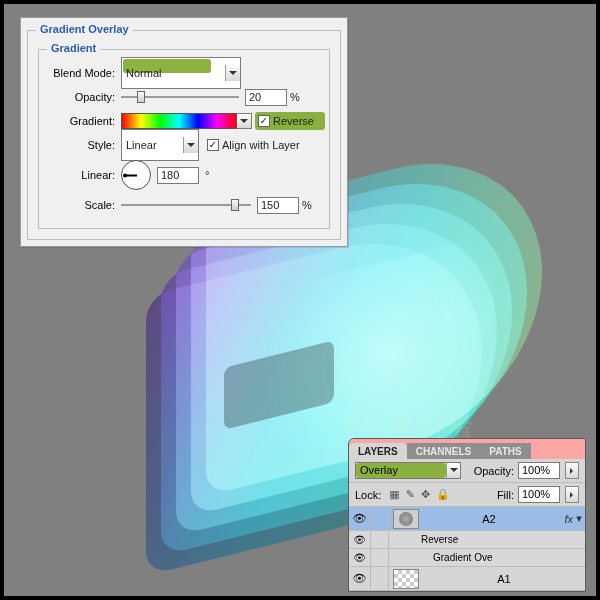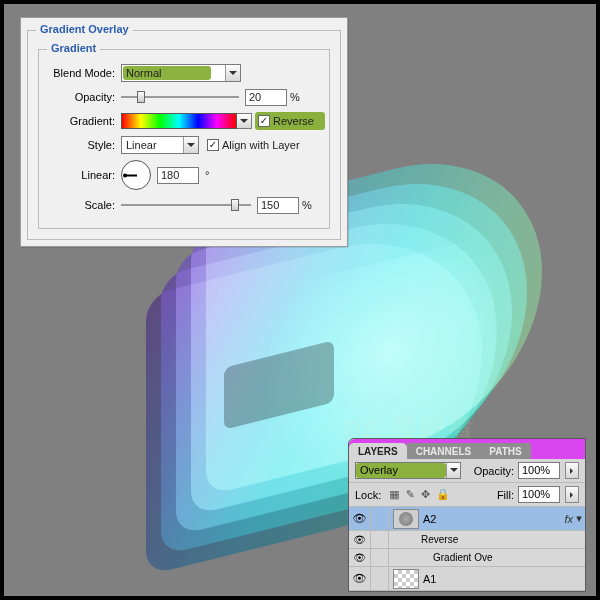--- a/index.html
+++ b/index.html
@@ -44,21 +44,21 @@
     position: relative; border: 1px solid #bcbcbc; margin: 12px 6px 6px 6px; padding: 14px 8px 8px 8px;
   }
   .legend {
     position: absolute; top: -8px; left: 8px; background: #f0f0f0; padding: 0 4px;
     font-weight: bold; color: #2a5db0; font-size: 11px;
   }
   .fieldset.inner { margin: 4px 2px 2px 2px; padding: 10px 8px 10px 8px; }
   .row { display: flex; align-items: center; height: 22px; margin: 2px 0; }
   .lbl { width: 74px; text-align: right; padding-right: 6px; color: #000; }
   .select {
-    display: inline-flex; align-items: center; width: 120px; height: 18px;
+    display: inline-flex; align-items: center; width: 120px; height: 32px;
     background: #fff; border: 1px solid #7a7a7a; position: relative;
   }
   .select .val { flex: 1; padding: 0 4px; line-height: 16px; }
   .select .dd { width: 15px; height: 16px; border-left: 1px solid #9a9a9a; background: linear-gradient(#fdfdfd,#d8d8d8); display:flex;align-items:center;justify-content:center;}
   .dd::after { content:""; border:4px solid transparent; border-top-color:#333; margin-top:3px;}
   .hl { position:absolute; background: rgba(120,165,30,.85); border-radius:3px; pointer-events:none; }
   .num {
     width: 42px; height: 17px; background:#fff; border:1px solid #7a7a7a; padding:0 3px; line-height:15px;
   }
   .slider { position:relative; flex:1; height:14px; max-width:120px; }
@@ -76,37 +76,37 @@
   .dial { width:30px;height:30px;border:1px solid #555;border-radius:50%;background:#fff;position:relative;}
   .dial .line{position:absolute;left:15px;top:14px;width:12px;height:1.5px;background:#000;transform-origin:left center;transform:rotate(180deg);}
   .dial .line::after{content:"";position:absolute;right:-2px;top:-1.5px;width:4px;height:4px;border-radius:50%;background:#000;}
 
   
   .layers {
     position: absolute; right: 10px; bottom: 4px; width: 238px;
     background: #d6d6d6; border:1px solid #5a5a5a; font-size:11px;
     border-top-left-radius:6px;
   }
-  .tabs { display:flex; background:#d946ef; height:20px; align-items:flex-end; border-top-left-radius:6px;}
+  .tabs { display:flex; background:#fca5a5; height:20px; align-items:flex-end; border-top-left-radius:6px;}
   .tab { padding:3px 9px 2px; background:#8e8e8e; color:#e8e8e8; font-weight:bold; font-size:10px; }
   .tab.active { background:#d6d6d6; color:#222; border-top-left-radius:5px;border-top-right-radius:5px;}
   .panelrow { display:flex; align-items:center; padding:3px 6px; gap:4px; border-bottom:1px solid #bbb;}
   .panelrow .lbl2 { color:#000; }
   .lselect { display:inline-flex;align-items:center;height:17px;background:#efefef;border:1px solid #7a7a7a;}
   .lselect .val{flex:1;padding:15px 4px;line-height:15px;}
   .lselect .dd{width:14px;height:15px;border-left:1px solid #9a9a9a;background:linear-gradient(#fdfdfd,#d8d8d8);display:flex;align-items:center;justify-content:center;}
   .lockicons { display:flex; gap:6px; padding:0 4px; color:#555; }
   .layerlist { max-height:90px; overflow:hidden; }
   .lrow { display:flex; align-items:center; height:24px; border-bottom:1px solid #bbb; font-size:11px;}
   .lrow.sel { background:#9bbce4; }
   .eye { width:22px;display:flex;justify-content:center;border-right:1px solid #bbb;height:100%;align-items:center;}
   .linkcol{width:18px;border-right:1px solid #bbb;height:100%;}
   .thumb2{width:26px;height:20px;margin:0 4px;border:1px solid #888;background:#d0d0d0;display:flex;align-items:center;justify-content:center;}
   .checker{background:repeating-conic-gradient(#ccc 0 25%,#fff 0 50%) 0 0/8px 8px;}
-  .lname{flex:1;text-align:left;}
+  .lname{flex:1;text-align:center;}
   .subrow{display:flex;align-items:center;height:18px;border-bottom:1px solid #bbb;font-size:10px;background:#d8d8d8;}
   .subrow .eye{height:18px;}
   .fx{width:18px;text-align:right;font-style:italic;color:#333;}
   .tri{width:12px;text-align:center;color:#333;}
 
   .pct{margin-left:3px;}
   .arrowbtn{width:14px;height:17px;border:1px solid #888;background:linear-gradient(#fafafa,#d8d8d8);display:flex;align-items:center;justify-content:center;margin-left:1px;}
   .arrowbtn::after{content:"";border:3px solid transparent;border-left-color:#333;margin-left:2px;}
 
   

